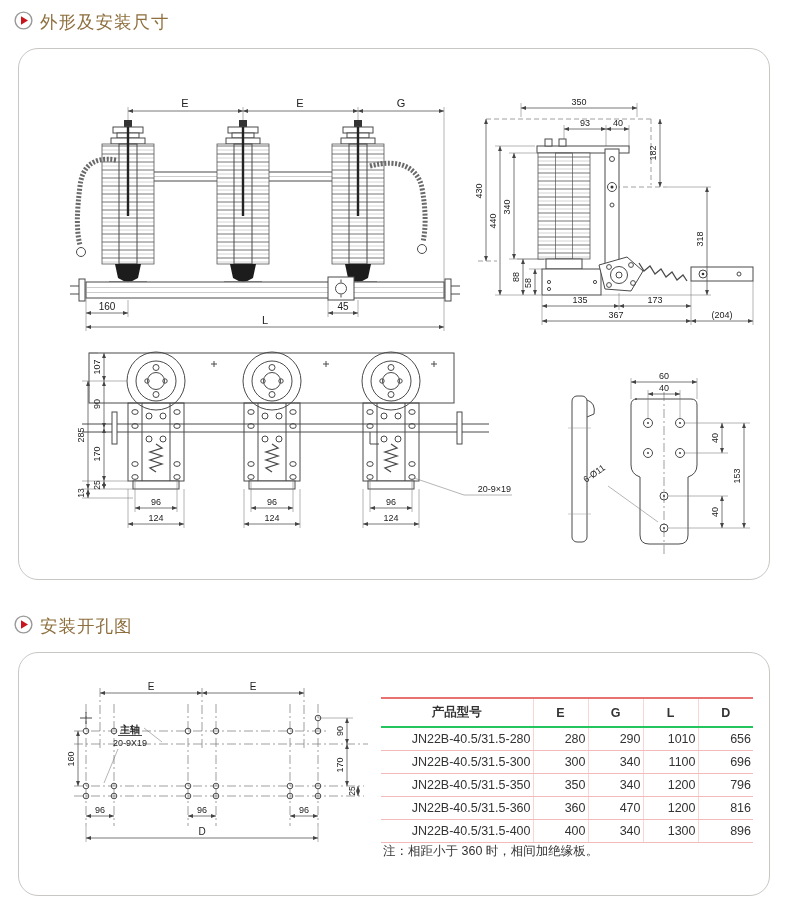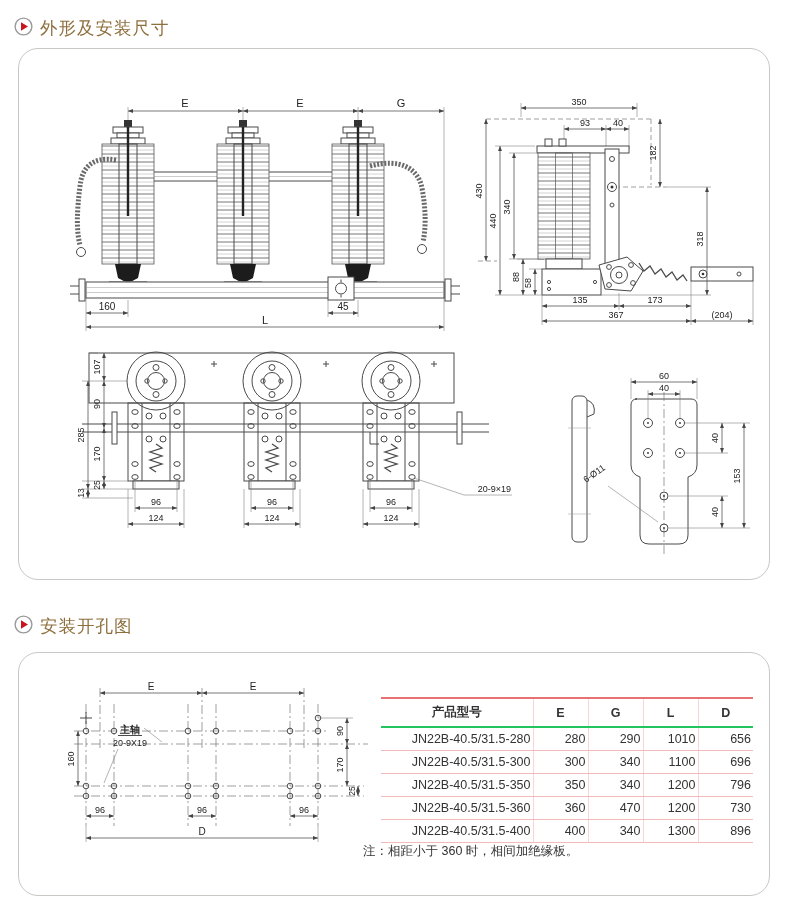--- a/index.html
+++ b/index.html
@@ -22,26 +22,26 @@
   .dsh{stroke:#888;stroke-width:0.8;stroke-dasharray:5,3;fill:none;}
   .cl{stroke:#777;stroke-width:0.7;stroke-dasharray:9,3,2,3;fill:none;}
   .strap{stroke:#6a6a6a;stroke-width:5;stroke-dasharray:2,1.6;fill:none;}
   .spr{stroke:#4a4a4a;stroke-width:1.3;fill:none;}
   
   .spec-table{position:absolute;left:362px;top:44px;border-collapse:collapse;width:372px;font-size:12.5px;color:#333;table-layout:fixed;}
   .spec-table th{border-top:2px solid #e87272;border-bottom:2px solid #22c55e;padding:5px 2px;font-weight:bold;text-align:center;}
   .spec-table td{border-bottom:1px solid #f2baba;padding:4px 2px;text-align:right;}
   .spec-table td+td,.spec-table th+th{border-left:1px solid #f7d6d6;}
   .col-model{width:152px;}
-  .note{position:absolute;left:344px;top:190px;font-size:12.5px;color:#333;}
+  .note{position:absolute;left:364px;top:190px;font-size:12.5px;color:#333;}
 </style>
 </head>
 <body>
 
-<div class="sec-h" style="top:16px;">
+<div class="sec-h" style="top:10px;">
   <span>
     <svg width="19" height="19" viewBox="0 0 19 19">
       <circle cx="9.5" cy="9.5" r="8.4" fill="#fff" stroke="#9a9a9a" stroke-width="1.4"></circle>
       <path d="M7,5.2 L14,9.5 L7,13.8 z" fill="#c8161e"></path>
     </svg>
   </span>
   <span class="sec-title">外形及安装尺寸</span>
 </div>
 
 <div class="panel" id="panel1">
@@ -581,21 +581,21 @@
         <td>350</td>
         <td>340</td>
         <td>1200</td>
         <td>796</td>
       </tr>
       <tr>
         <td>JN22B-40.5/31.5-360</td>
         <td>360</td>
         <td>470</td>
         <td>1200</td>
-        <td>730</td>
+        <td>816</td>
       </tr>
       <tr>
         <td>JN22B-40.5/31.5-400</td>
         <td>400</td>
         <td>340</td>
         <td>1300</td>
         <td>896</td>
       </tr>
     </tbody>
   </table>

